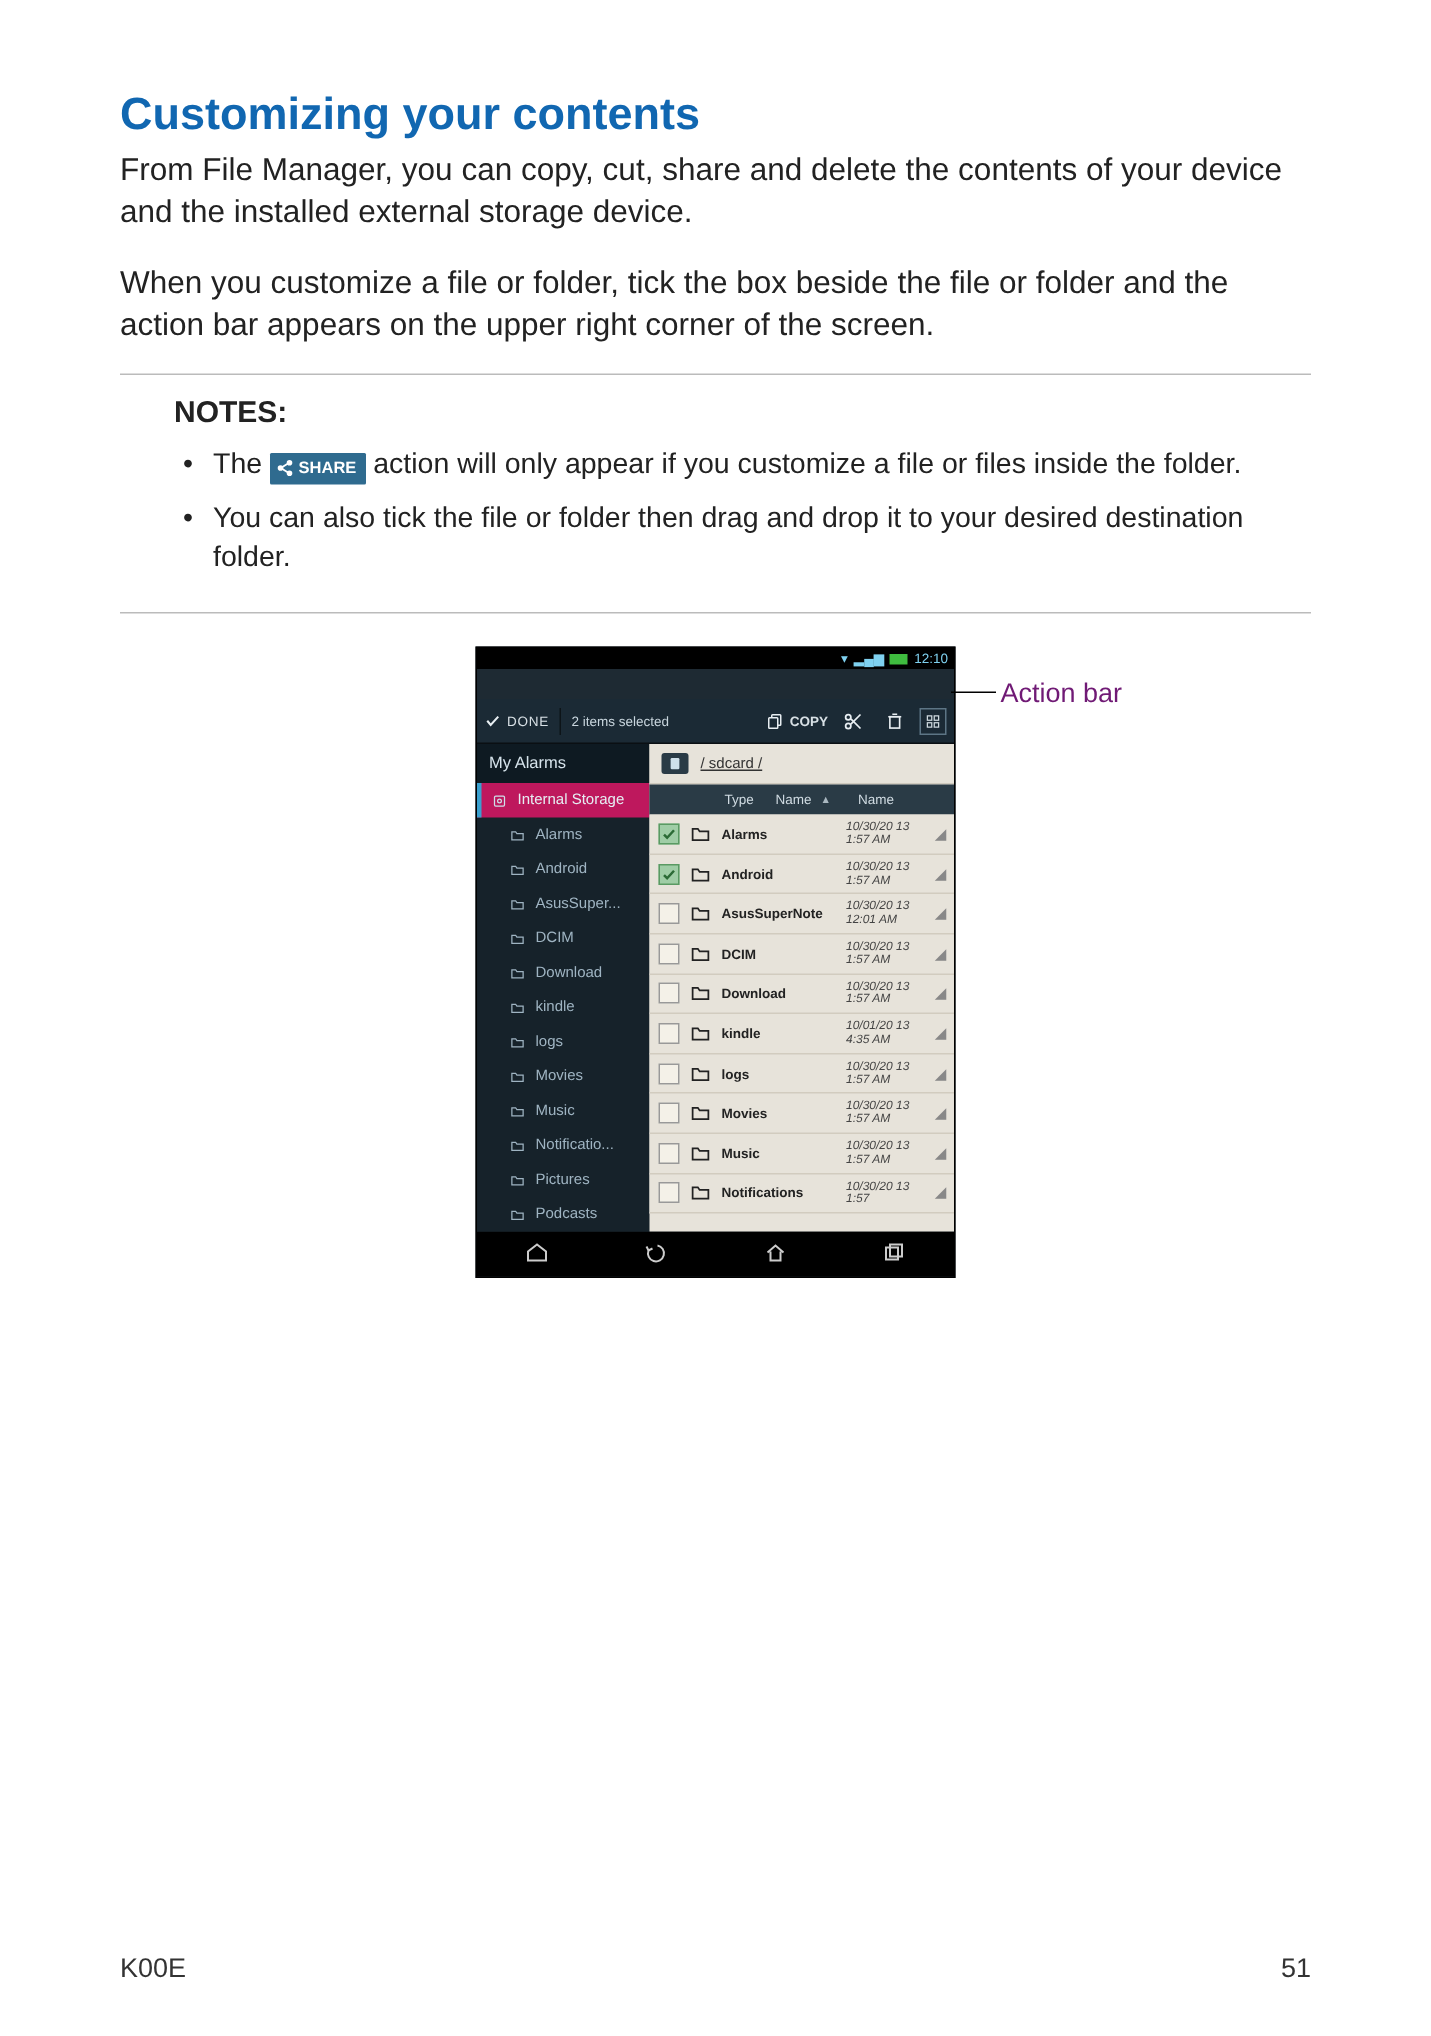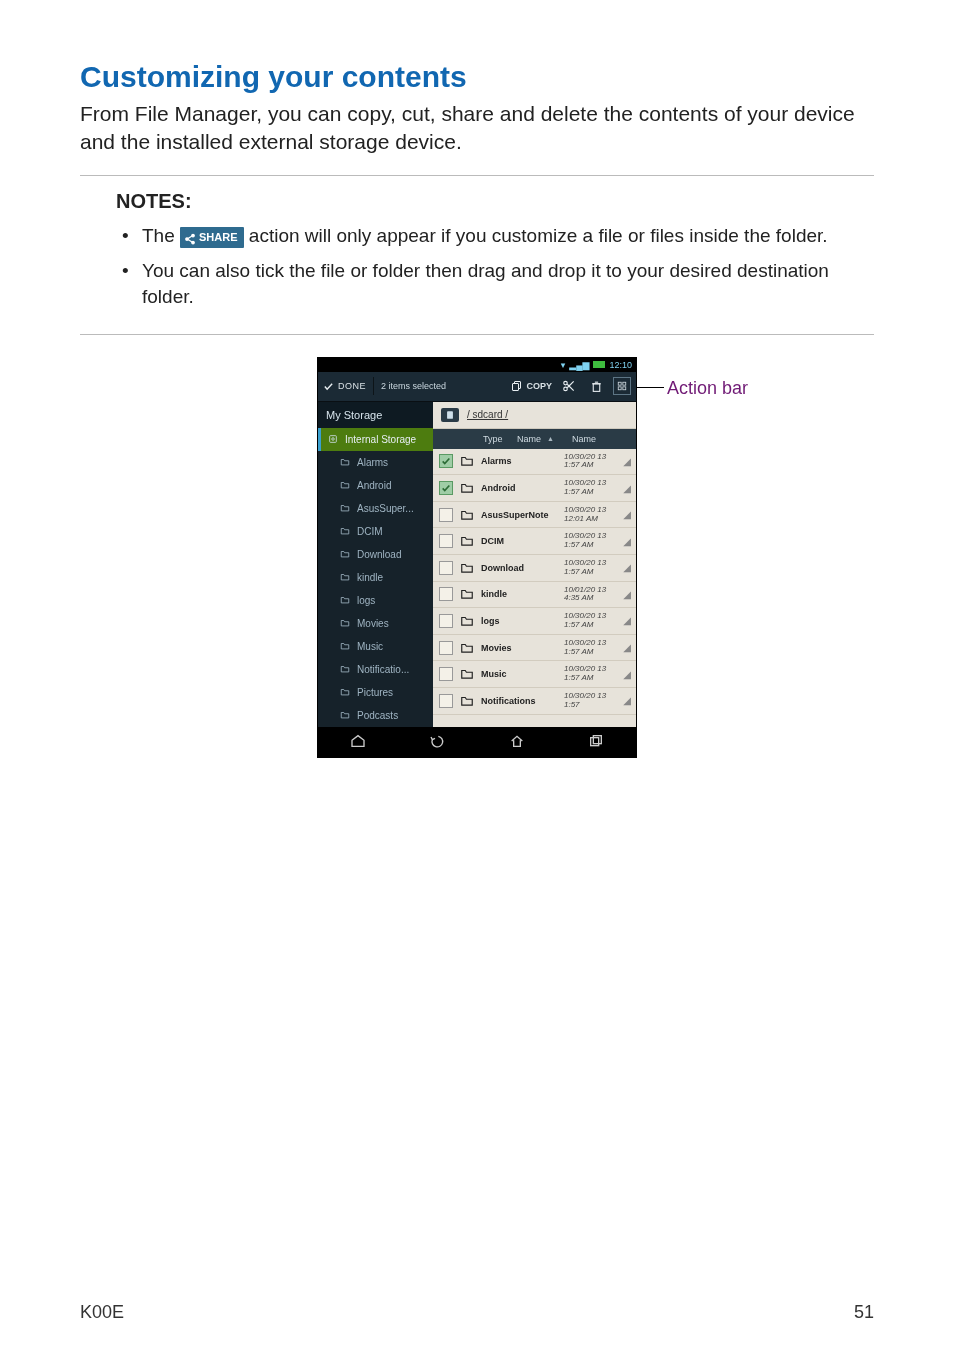--- a/index.html
+++ b/index.html
@@ -5,42 +5,42 @@
   * { box-sizing: border-box; margin: 0; padding: 0; }
   html, body { width: 954px; height: 1357px; font-family: "Segoe UI", Arial, sans-serif; color: #222; background: #fff; }
   .page { width: 954px; height: 1357px; position: relative; padding: 60px 80px 13px 80px; }
   h2.title { color: #1167b1; font-size: 30px; font-weight: 700; margin-bottom: 6px; }
   p.body { font-size: 21px; line-height: 1.35; margin-bottom: 18px; }
   .notes-block { border-top: 1px solid #bbb; border-bottom: 1px solid #bbb; padding: 14px 2px 14px 36px; margin-bottom: 22px; }
   .notes-title { font-weight: 700; font-size: 20px; margin-bottom: 10px; }
   ul.notes { list-style: none; padding-left: 6px; }
   ul.notes li { font-size: 19px; line-height: 1.35; margin-bottom: 10px; position: relative; padding-left: 20px; }
   ul.notes li::before { content: "•"; position: absolute; left: 0; top: 0; }
-  .share-chip { display: inline-flex; align-items: flex-end; background: #2f6b8f; color: #fff; font-size: 11px; font-weight: 600; padding: 3px 6px 3px 4px; border-radius: 1px; vertical-align: -3px; }
+  .share-chip { display: inline-flex; align-items: center; background: #2f6b8f; color: #fff; font-size: 11px; font-weight: 600; padding: 3px 6px 3px 4px; border-radius: 1px; vertical-align: -3px; }
   .share-chip svg { margin-right: 3px; }
 
   
   .shot-wrap { position: relative; width: 320px; margin: 0 auto; }
   .shot { width: 320px; background: #1e2a33; color: #d8e0e5; font-size: 10px; border: 1px solid #000; }
   .statusbar { height: 14px; background: #000; display: flex; justify-content: flex-end; align-items: center; padding: 0 4px; gap: 4px; color: #7fd1f0; font-size: 9px; }
   .statusbar .batt { background: #3fbc3f; width: 12px; height: 7px; }
-  .actionbar { height: 30px; background: #1b2a35; display: flex; align-items: center; padding: 0 5px; gap: 7px; border-bottom: 1px solid #0a0f13; position: relative; }
+  .actionbar { height: 30px; background: #1b2a35; display: flex; align-items: center; padding: 0 5px; gap: 7px; border-bottom: 1px solid #0a0f13; position: relative; margin-top: 20px; }
   .actionbar .done { display: flex; align-items: center; gap: 4px; font-size: 9px; letter-spacing: .5px; }
   .actionbar .sep { width: 1px; height: 18px; background: #0d1418; }
   .actionbar .selcount { font-size: 9px; color: #c9d6de; }
   .actionbar .spacer { flex: 1; }
   .actionbar .ab-icon { width: 20px; height: 20px; display: flex; align-items: center; justify-content: center; color: #e8eef2; }
   .actionbar .copy { display: flex; align-items: center; gap: 3px; font-size: 9px; font-weight: 600; }
   .actionbar .select-box { width: 18px; height: 18px; border: 1px solid #5d7585; display: flex; align-items: center; justify-content: center; }
 
   .shot-body { display: flex; }
   .sidebar { width: 115px; background: #16222a; }
   .sb-head { background: #0e1a22; padding: 7px 8px; font-size: 11px; color: #d6e3eb; font-weight: 500; }
   .sb-item { padding: 6px 6px; display: flex; align-items: center; gap: 6px; font-size: 10px; color: #9fb4c2; border-left: 3px solid transparent; }
-  .sb-item.active { background: #4d7c0f; color: #e6eef3; border-left-color: #3aa0cf; }
+  .sb-item.active { background: #be185d; color: #e6eef3; border-left-color: #3aa0cf; }
   .sb-item.child { padding-left: 18px; }
   .sb-folder { width: 12px; height: 10px; }
 
   .main { flex: 1; background: #e7e3da; color: #333; }
   .path { background: #e7e3da; padding: 6px 8px; display: flex; align-items: center; gap: 8px; font-size: 10px; border-bottom: 1px solid #cfcabe; }
   .path .card { width: 18px; height: 14px; background: #2a3b46; border-radius: 2px; display: flex; align-items: center; justify-content: center; }
   .path .crumb { text-decoration: underline; color: #333; }
   .cols { display: flex; background: #2a3b46; color: #d0dbe2; font-size: 9px; }
   .cols > div { padding: 5px 6px; }
   .col-type { width: 34px; margin-left: 44px; }
@@ -62,20 +62,21 @@
   .callout-label { position: absolute; top: 21px; left: 350px; font-size: 18px; color: #701a75; white-space: nowrap; }
 
   .footer { position: absolute; bottom: 34px; left: 80px; right: 80px; display: flex; justify-content: space-between; font-size: 18px; color: #333; border-top: 0; }
 </style>
 </head>
 <body>
 
 <div class="page">
   <h2 class="title">Customizing your contents</h2>
   <p class="body">From File Manager, you can copy, cut, share and delete the contents of your device and the installed external storage device.</p>
+  <p class="body">When you customize a file or folder, tick the box beside the file or folder and the action bar appears on the upper right corner of the screen.</p>
 
   <div class="notes-block">
     <div class="notes-title">NOTES:</div>
     <ul class="notes">
       <li>
         <span>The </span>
         <span class="share-chip">
           <svg width="12" height="12" viewBox="0 0 24 24" fill="none" stroke="#fff" stroke-width="2.5">
               <circle cx="18" cy="5" r="2.5" fill="#fff"></circle>
               <circle cx="6" cy="12" r="2.5" fill="#fff"></circle>
@@ -142,21 +143,21 @@
               <rect x="14" y="3" width="7" height="7"></rect>
               <rect x="3" y="14" width="7" height="7"></rect>
               <rect x="14" y="14" width="7" height="7"></rect>
             </svg>
         </div>
       </div>
 
       <div class="shot-body">
 
         <div class="sidebar">
-          <div class="sb-head">My Storage</div>
+          <div class="sb-head">My Alarms</div>
           <div class="sb-item active">
             <svg class="sb-folder" viewBox="0 0 24 24" fill="none" stroke="#cfe0ea" stroke-width="2">
                 <rect x="4" y="4" width="16" height="16" rx="2"></rect>
                 <circle cx="12" cy="12" r="3"></circle>
               </svg>
             <span>Internal Storage</span>
           </div>
           <div id="sb-items">
               <div class="sb-item child">
                 <svg class="sb-folder" viewBox="0 0 24 24" fill="none" stroke="#9fb4c2" stroke-width="2">

